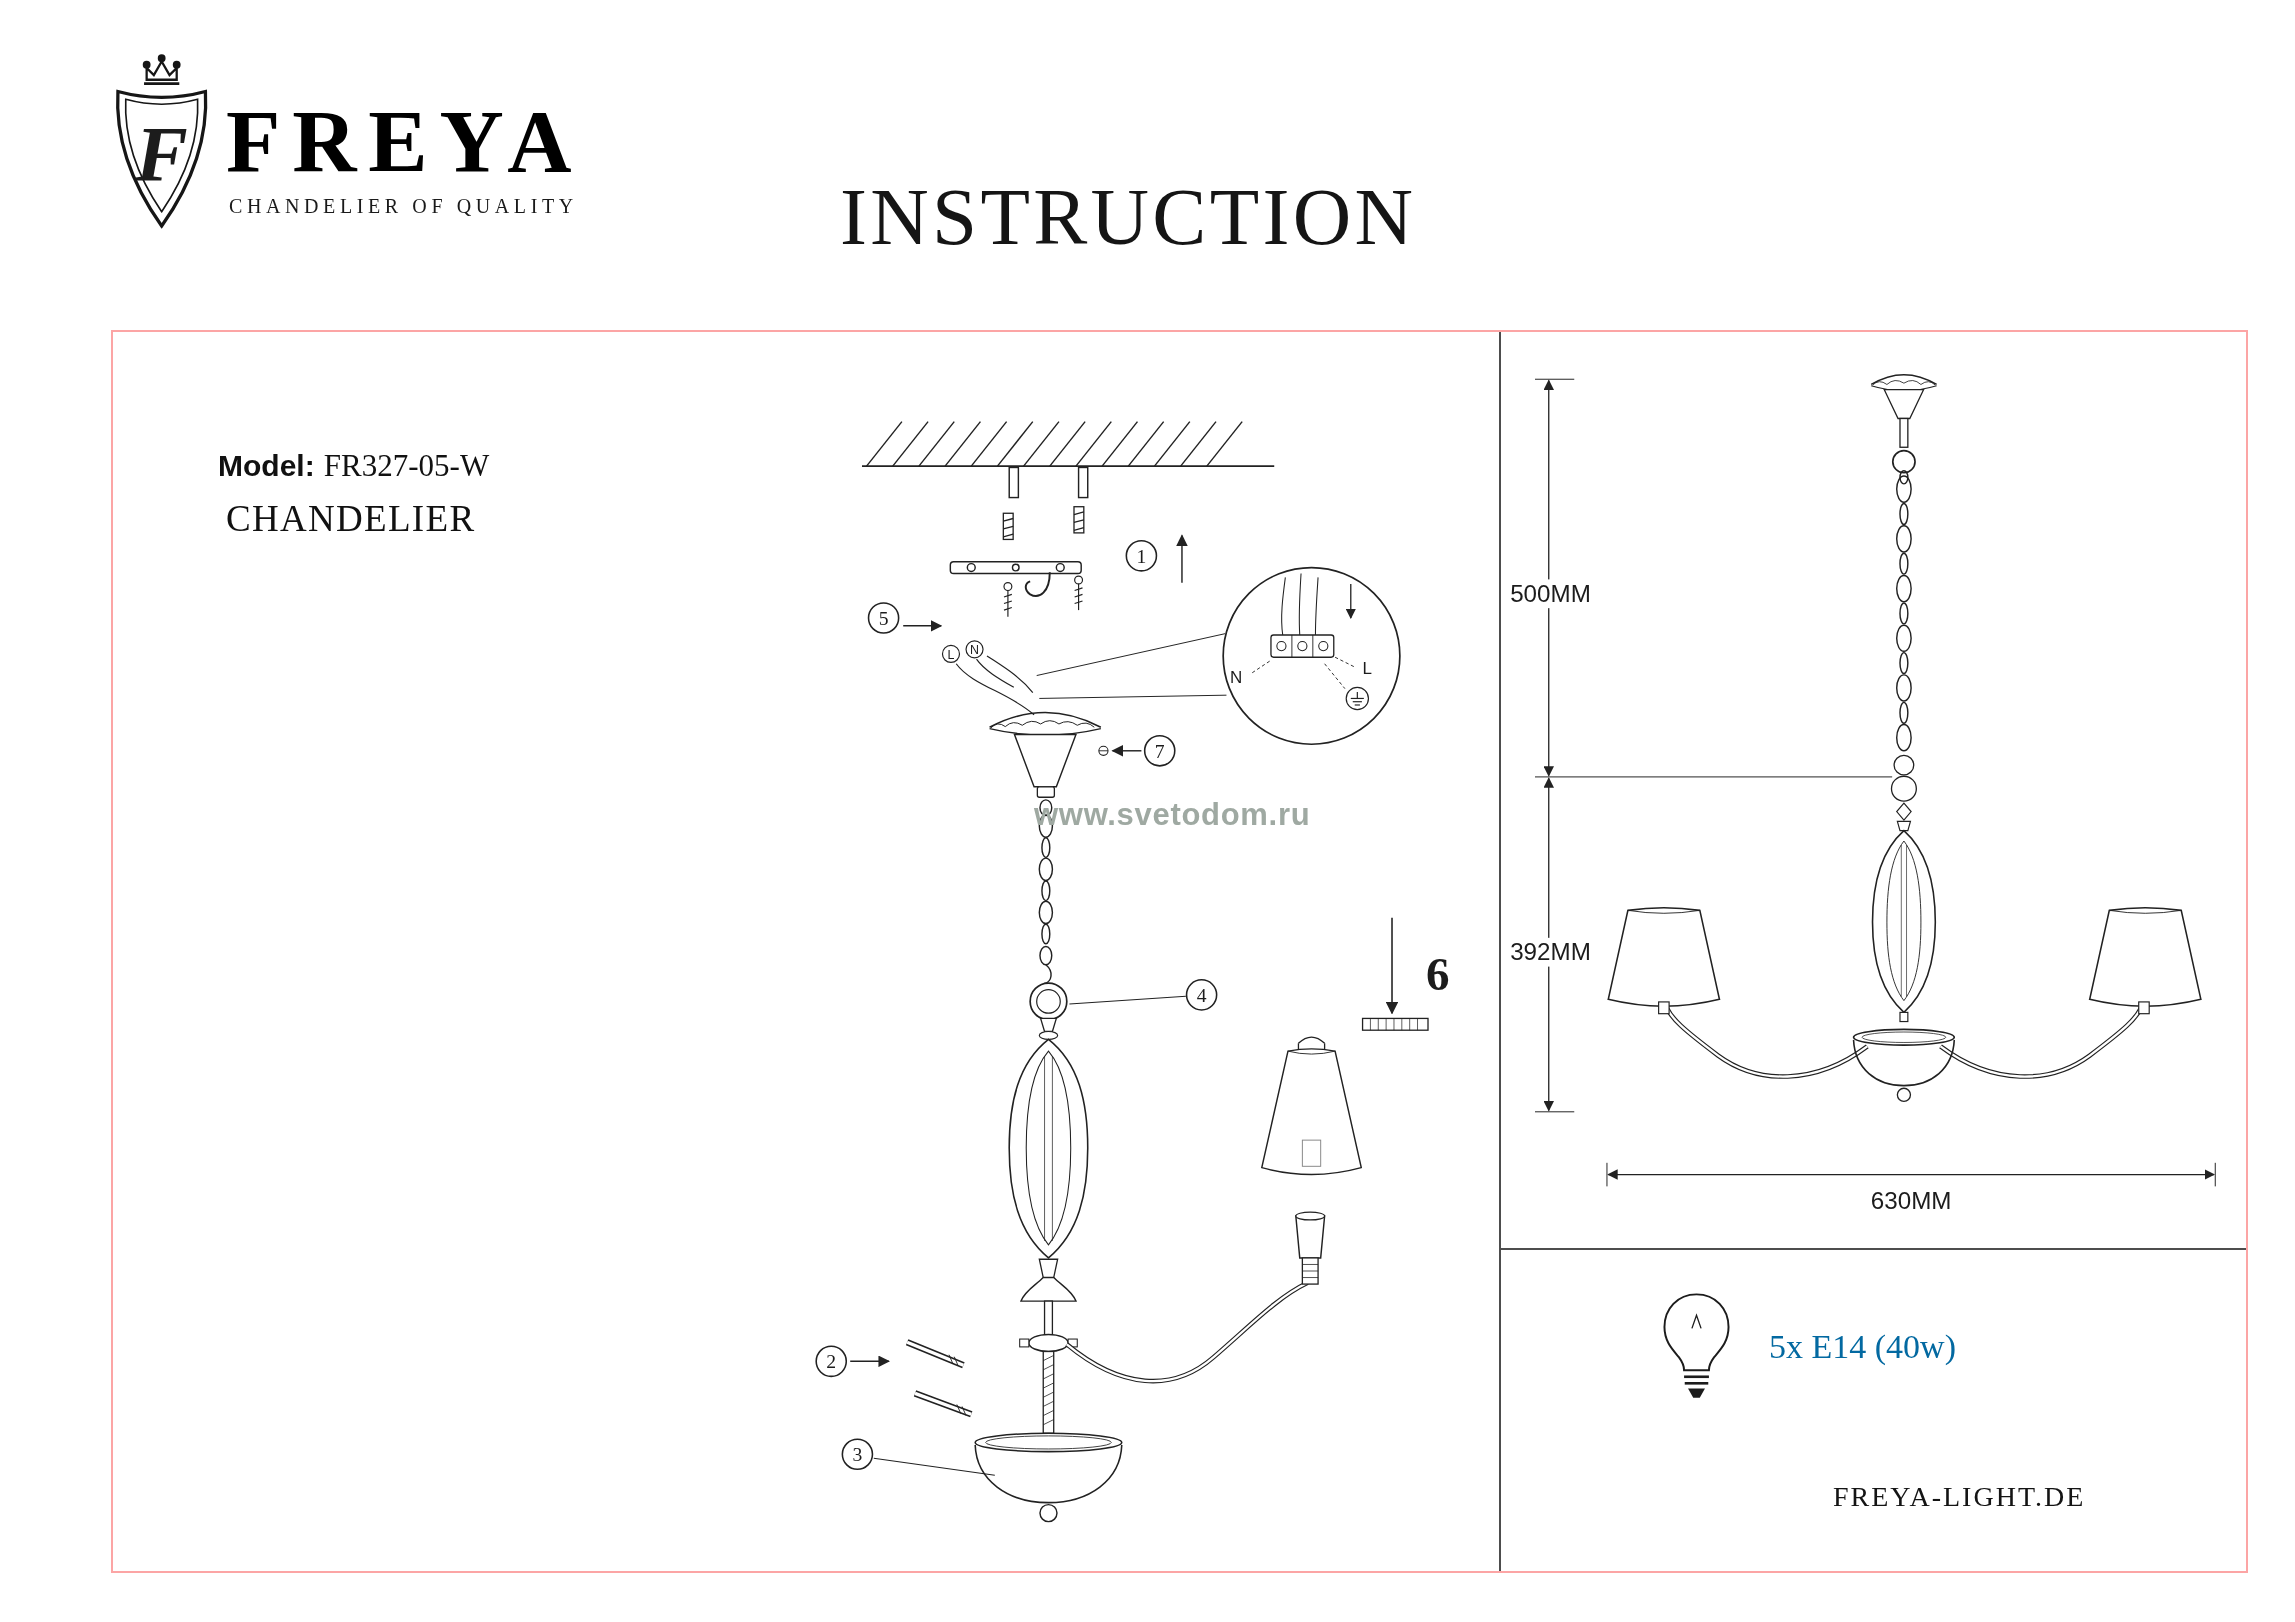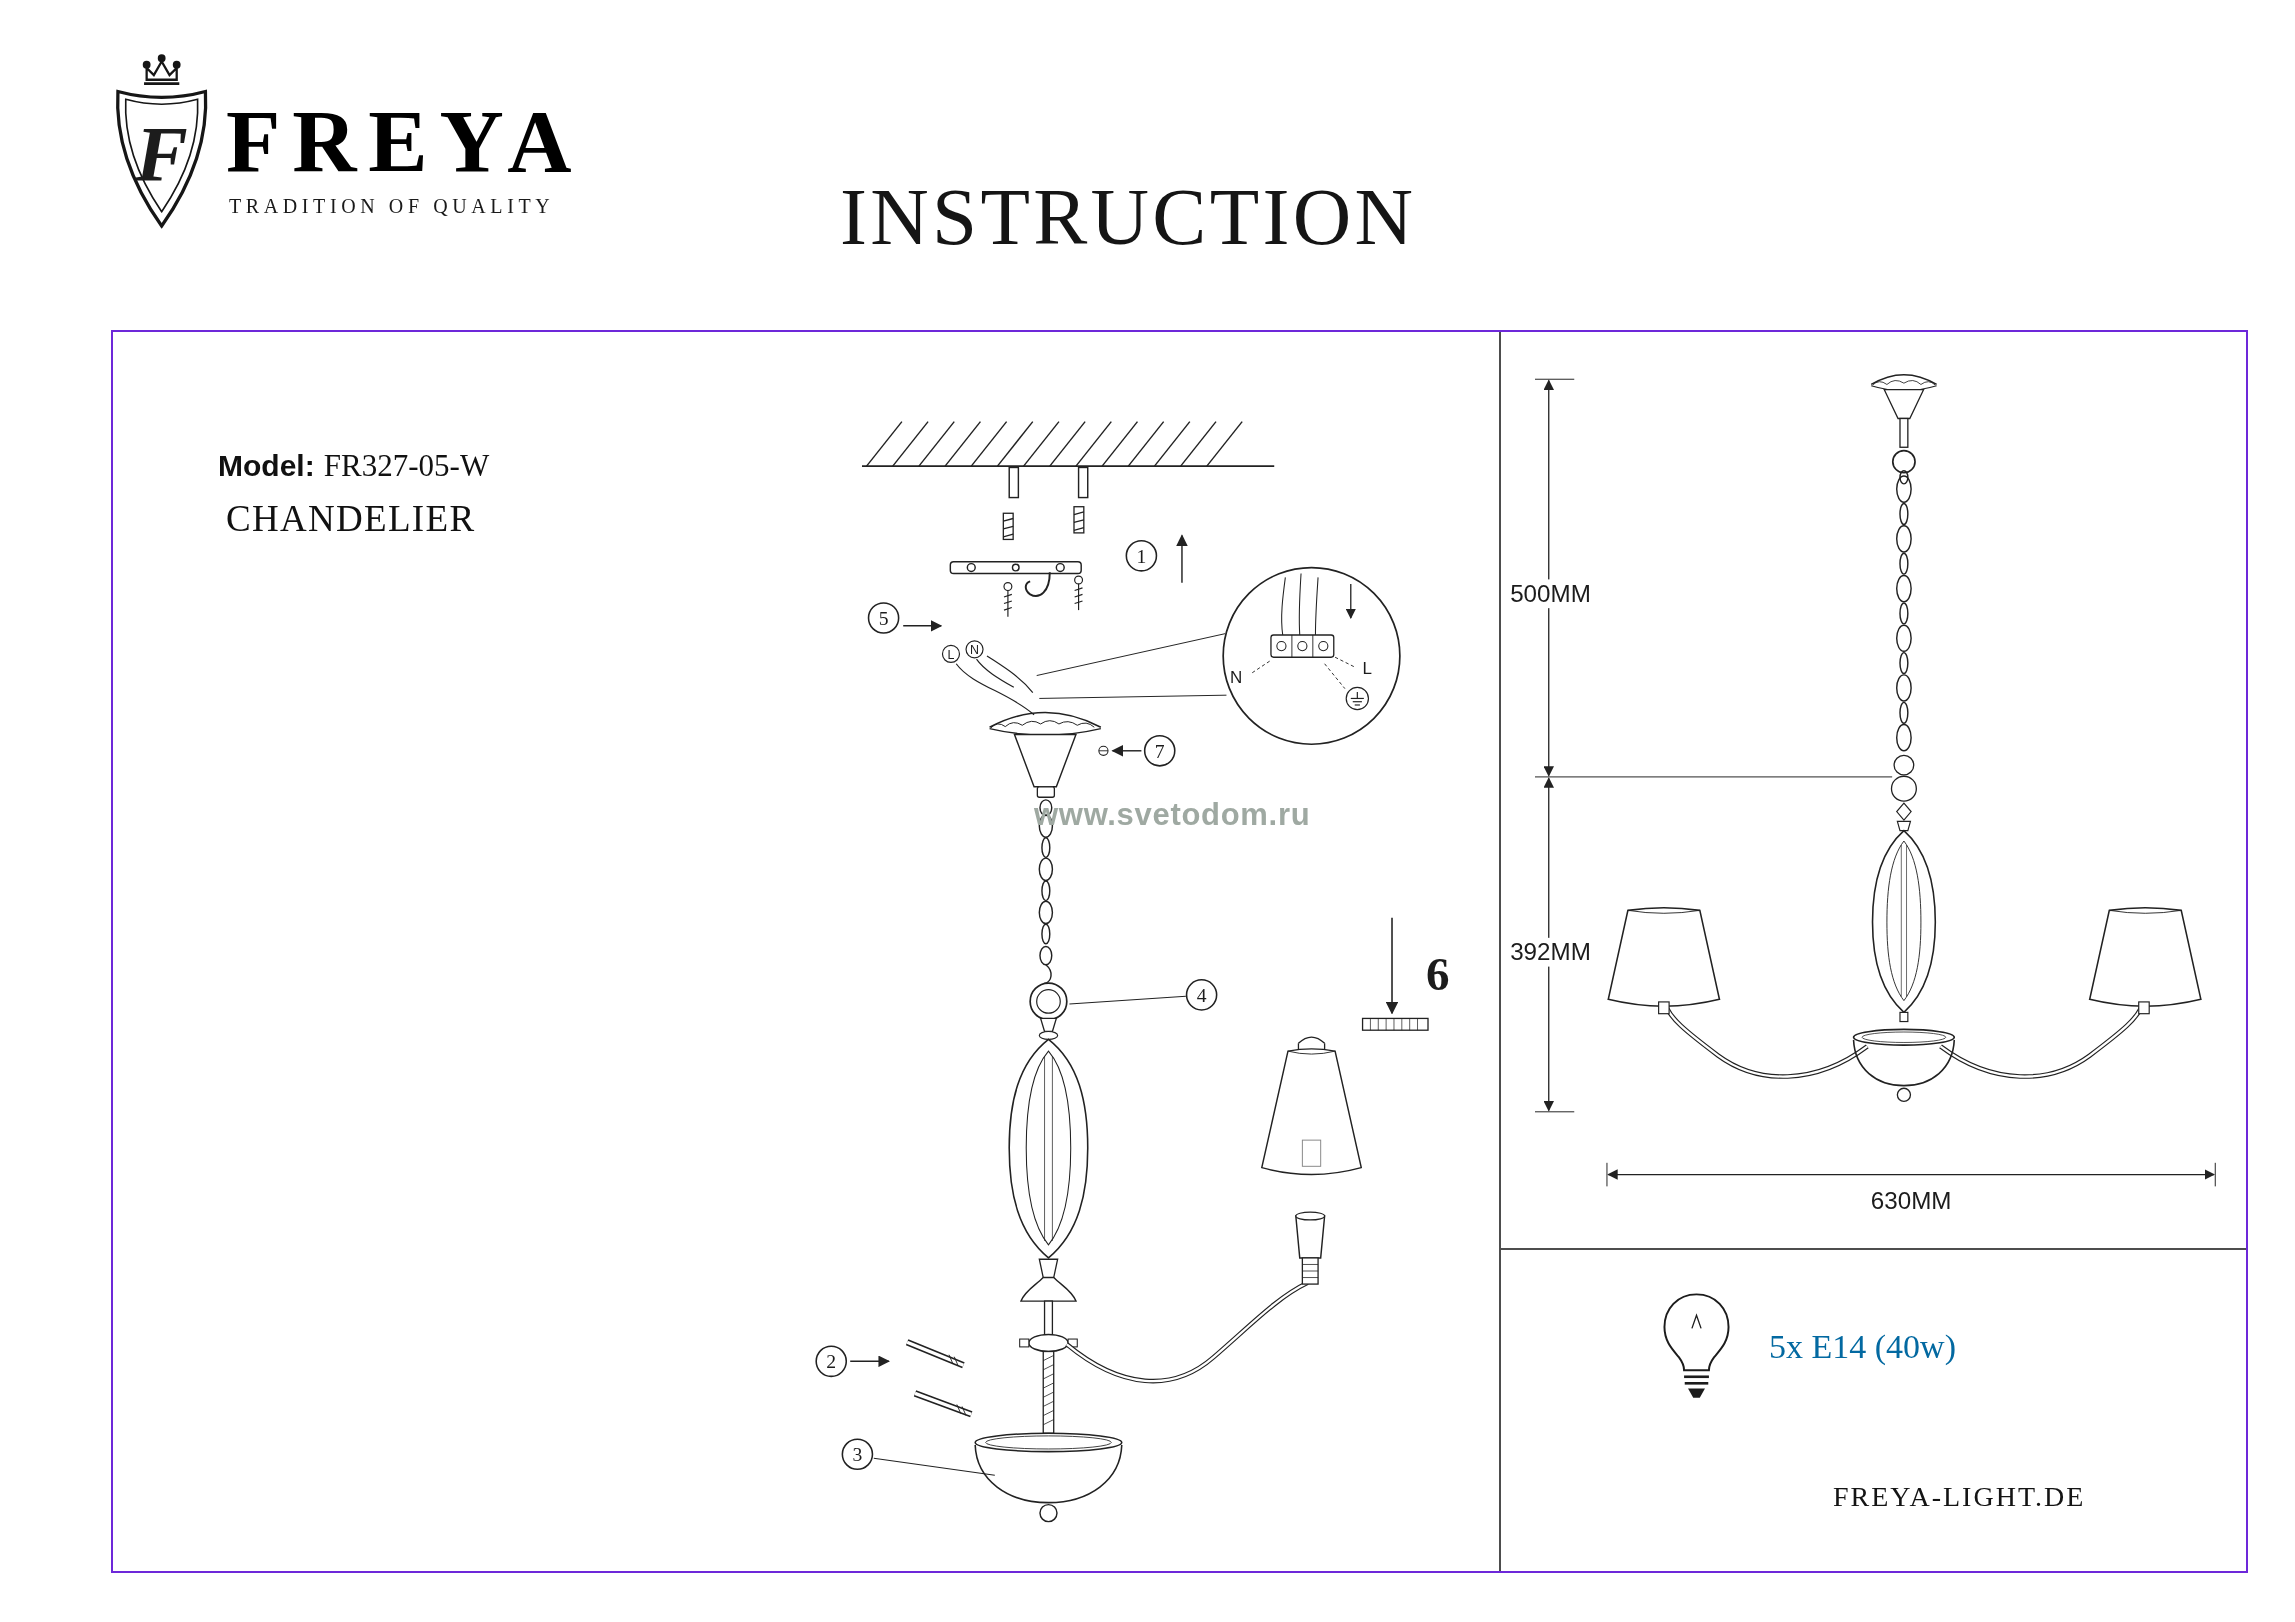--- a/index.html
+++ b/index.html
@@ -10,21 +10,21 @@
   .abs{position:absolute;}
   svg text{font-family:"Liberation Sans", sans-serif;fill:#1c1c1c;}
   svg text.serif{font-family:"Liberation Serif", serif;}
 
   
   .brand-name{left:226px;top:97px;font-size:89px;line-height:1;letter-spacing:11.8px;font-weight:700;color:#000000;}
   .brand-tagline{left:229px;top:195px;font-size:20px;letter-spacing:4.6px;color:#1a1a1a;}
   .page-title{left:840px;top:149px;font-size:81px;line-height:1;letter-spacing:3.3px;color:#151515;margin-top:28px;}
 
   
-  .content-box{left:111px;top:330px;width:2133px;height:1239px;border:2px solid #6d28d9;}
+  .content-box{left:111px;top:330px;width:2133px;height:1239px;border:2px solid #fca5a5;}
   .v-divider{left:1386px;top:0;width:2px;height:100%;background:#4d4d4d;}
   .h-divider{left:1386px;top:916px;width:747px;height:2px;background:#4d4d4d;}
 
   .model-row{left:105px;top:116px;white-space:nowrap;}
   .model-label{font-family:"Liberation Sans", sans-serif;font-weight:700;font-size:30px;}
   .model-value{font-size:31px;margin-left:9.2px;}
   .product-type{left:113px;top:165px;font-size:37px;letter-spacing:1.3px;}
 
   .watermark{left:878px;top:465px;font-size:31px;font-weight:700;letter-spacing:0.7px;
     color:#9fa9a2;font-family:"Liberation Sans", sans-serif;margin-left:43px;}
@@ -49,21 +49,21 @@
 
       <g>
         <path d="M30,62 Q97,80 164,62 Q170,165 97,268 Q24,165 30,62 Z" stroke-width="5"></path>
         <path d="M42,74 Q97,89 152,74 Q156,160 97,246 Q38,160 42,74 Z" stroke-width="2.5"></path>
       </g>
     </g>
     <text x="97" y="198" text-anchor="middle" class="serif" font-style="italic" font-weight="700" font-size="120" fill="#161616">F</text>
   </svg>
 </div>
 <div class="abs brand-name">FREYA</div>
-<div class="abs brand-tagline">TRADITION OF QUALITY</div>
+<div class="abs brand-tagline">CHANDELIER OF QUALITY</div>
 <div class="abs page-title">INSTRUCTION</div>
 
 <div class="abs content-box">
   <div class="abs v-divider"></div>
   <div class="abs h-divider"></div>
 
   <div class="abs model-row">
     <span class="model-label">Model:</span><span class="model-value">FR327-05-W</span>
   </div>
   <div class="abs product-type">CHANDELIER</div>

